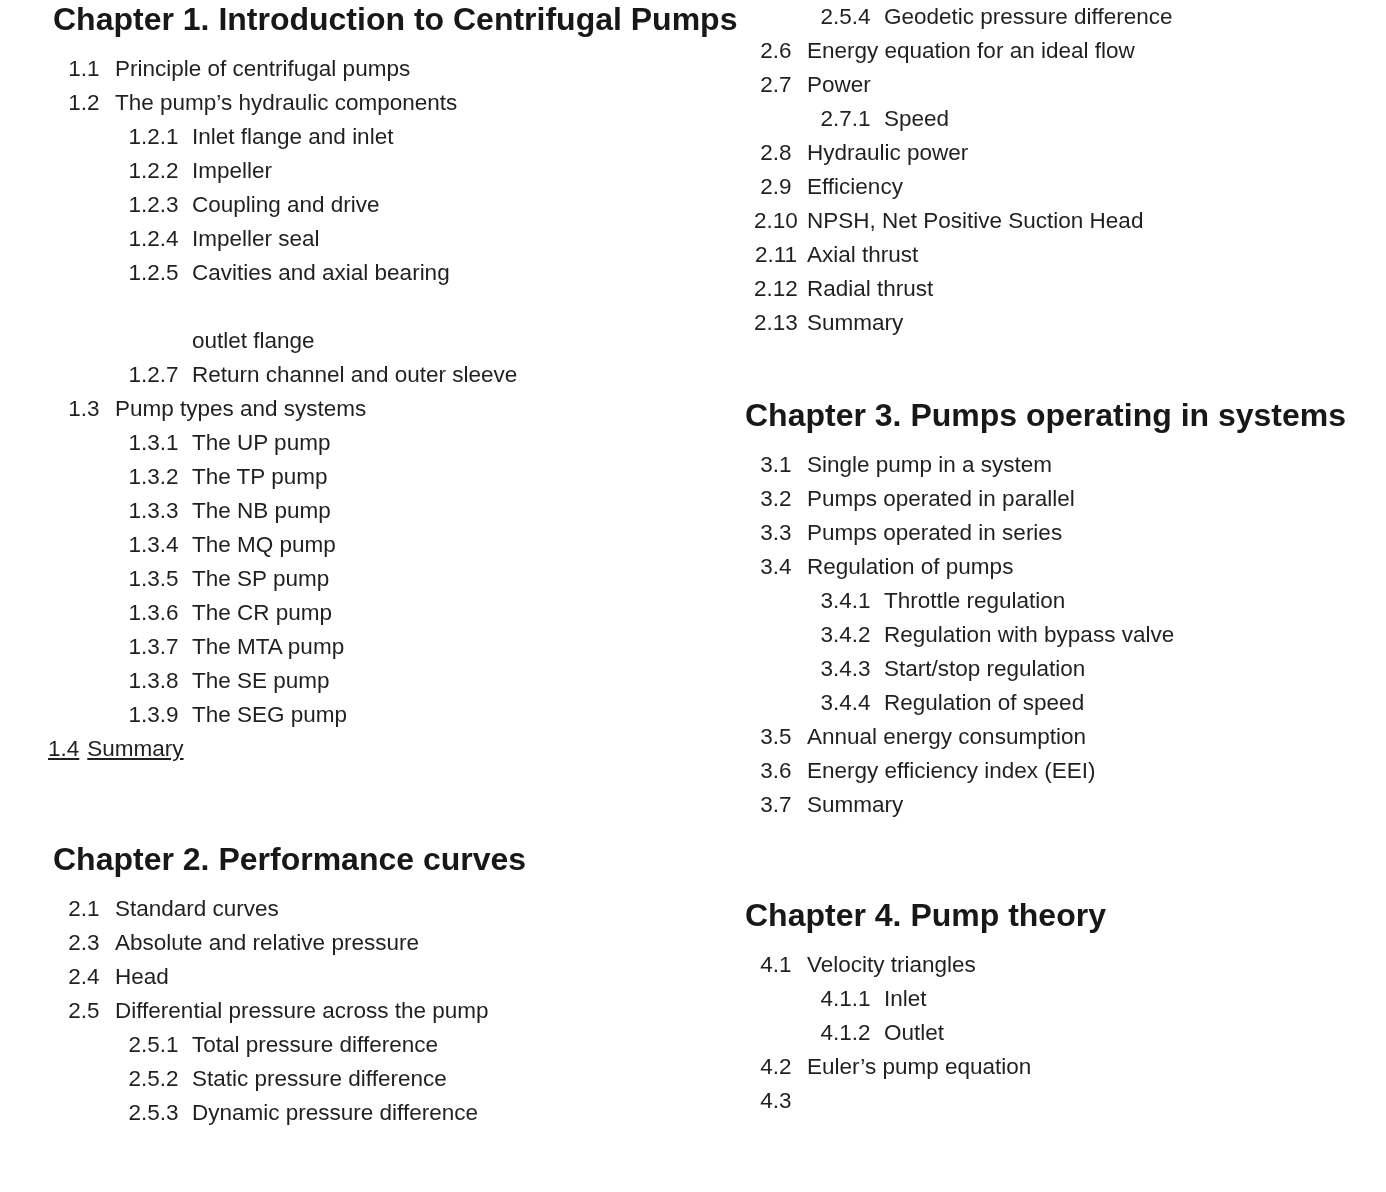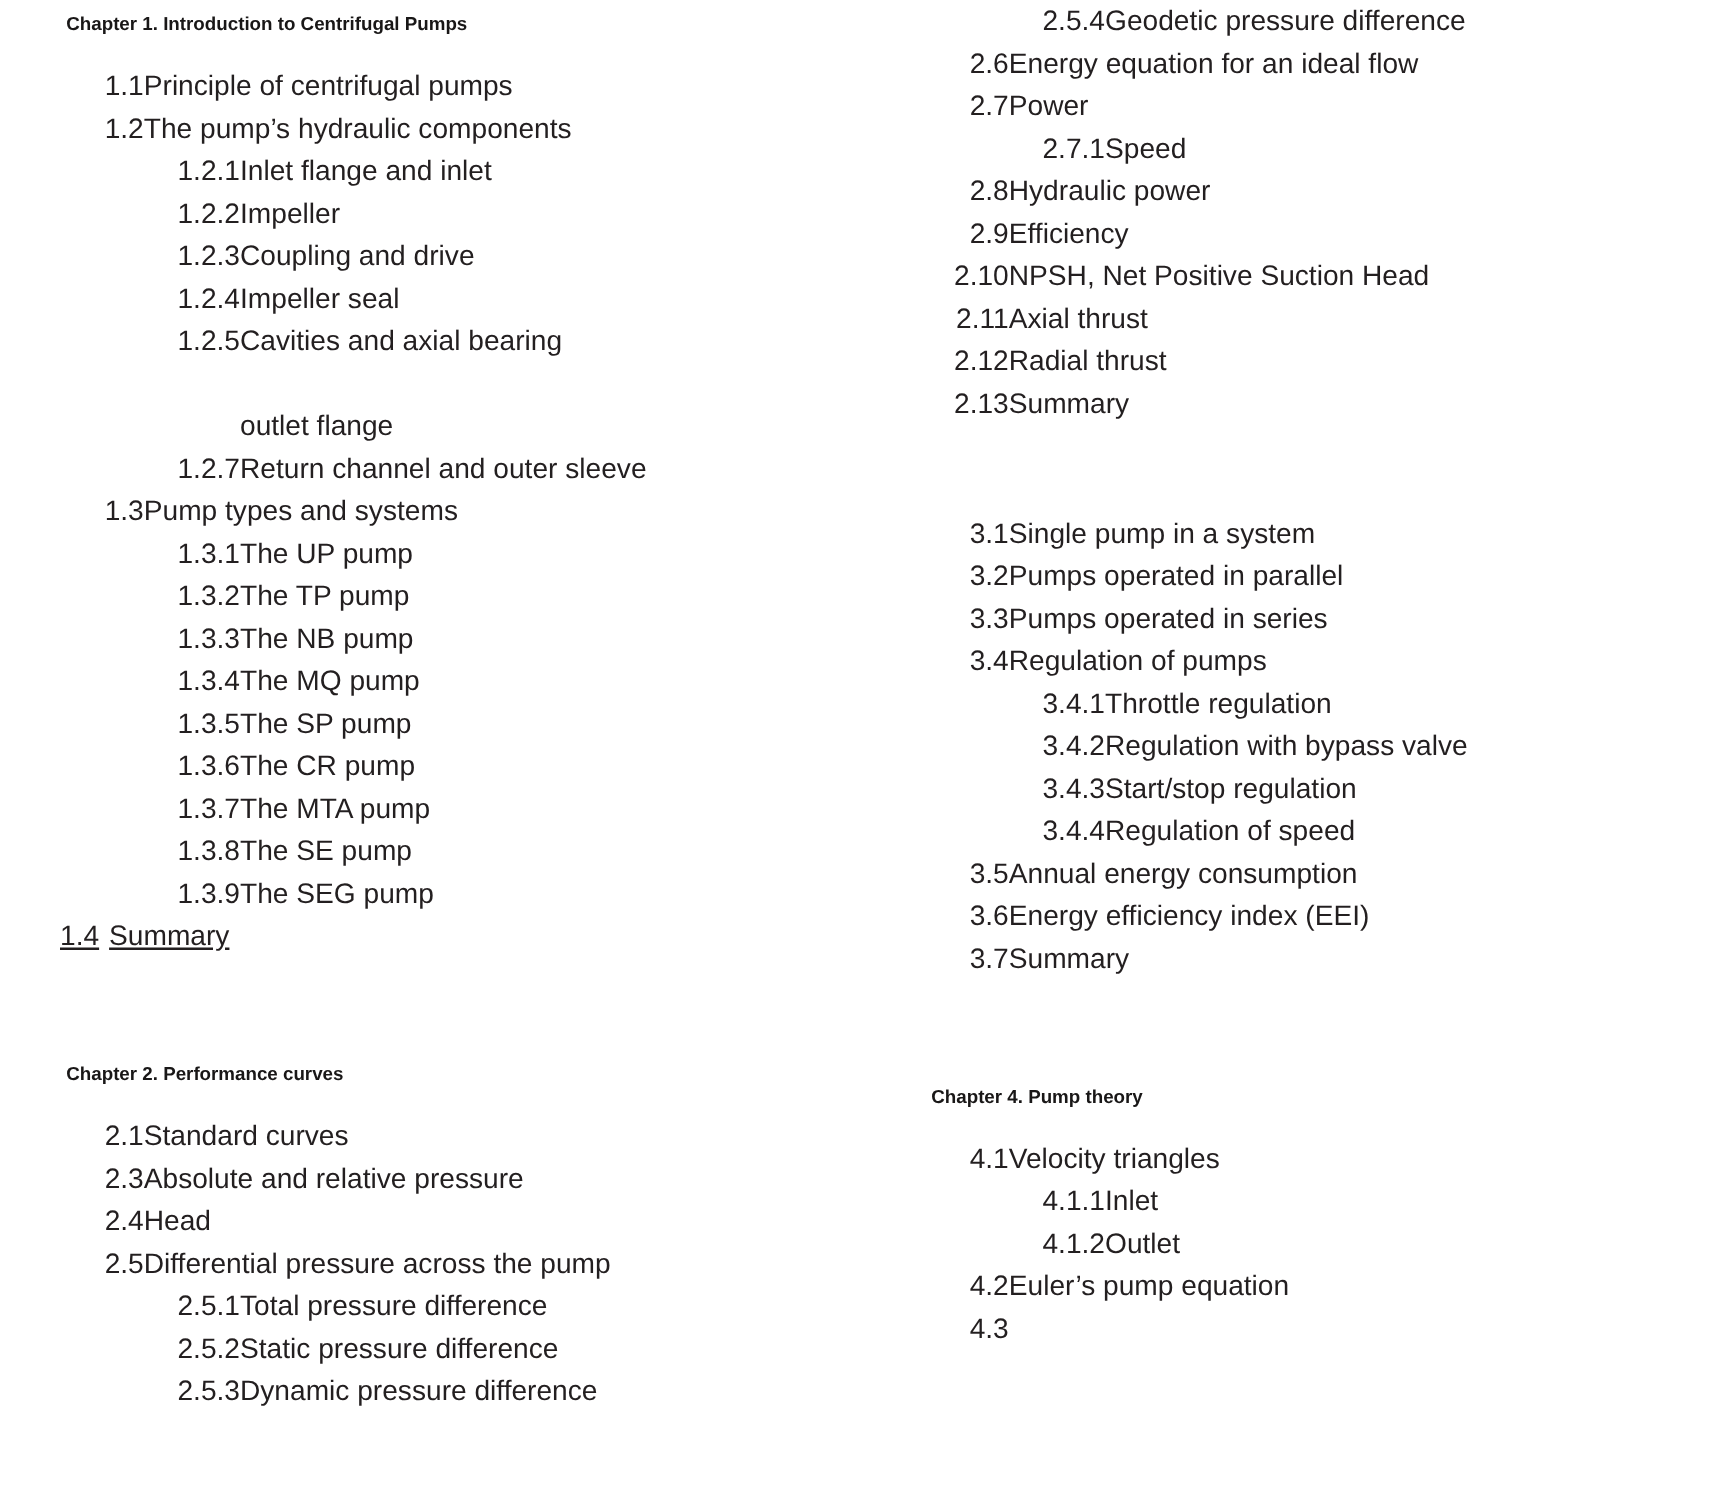--- a/index.html
+++ b/index.html
@@ -34,21 +34,21 @@
     align-items: baseline;
     width: 100%;
     height: 34px;
     font-size: 22.5px;
     line-height: 34px;
     font-weight: 400;
     white-space: nowrap;
   }
   .toc-row .num {
     flex: 0 0 auto;
-    text-align: right;
+    text-align: center;
   }
   .toc-row .title {
     flex: 0 0 auto;
   }
   .toc-row .leader {
     flex: 1 1 auto;
     position: relative;
     overflow: hidden;
     height: 22px;
     margin: 0 1px;
@@ -89,21 +89,21 @@
   .gap-s .title { padding-right: 8px; }
   .gap-m .title { padding-right: 15px; text-align: center; }
   .gap-l .title { padding-right: 46px; }
 
   
   .chapter-row {
     display: flex;
     align-items: baseline;
     width: 100%;
     height: 38px;
-    font-size: 15px;
+    font-size: 32px;
     line-height: 38px;
     font-weight: 700;
     color: #191717;
     white-space: nowrap;
     padding-left: 7px;
     box-sizing: border-box;
   }
   .chapter-row .ch-title { flex: 0 0 auto; padding-right: 7px; }
   .chapter-row .leader {
     flex: 1 1 auto;
@@ -372,20 +372,25 @@
         <span class="leader"></span>
         <span class="page">44</span>
       </div>
       <div class="toc-row lvl1 gap-s">
         <span class="num">2.13</span>
         <span class="title">Summary</span>
         <span class="leader"></span>
         <span class="page">45</span>
       </div>
       <div class="spacer-lg"></div>
+      <div class="chapter-row">
+        <span class="ch-title">Chapter 3. Pumps operating in systems</span>
+        <span class="leader"></span>
+        <span class="page">47</span>
+      </div>
       <div class="spacer-sm"></div>
       <div class="toc-row lvl1">
         <span class="num">3.1</span>
         <span class="title">Single pump in a system</span>
         <span class="leader"></span>
         <span class="page">49</span>
       </div>
       <div class="toc-row lvl1">
         <span class="num">3.2</span>
         <span class="title">Pumps operated in parallel</span>

